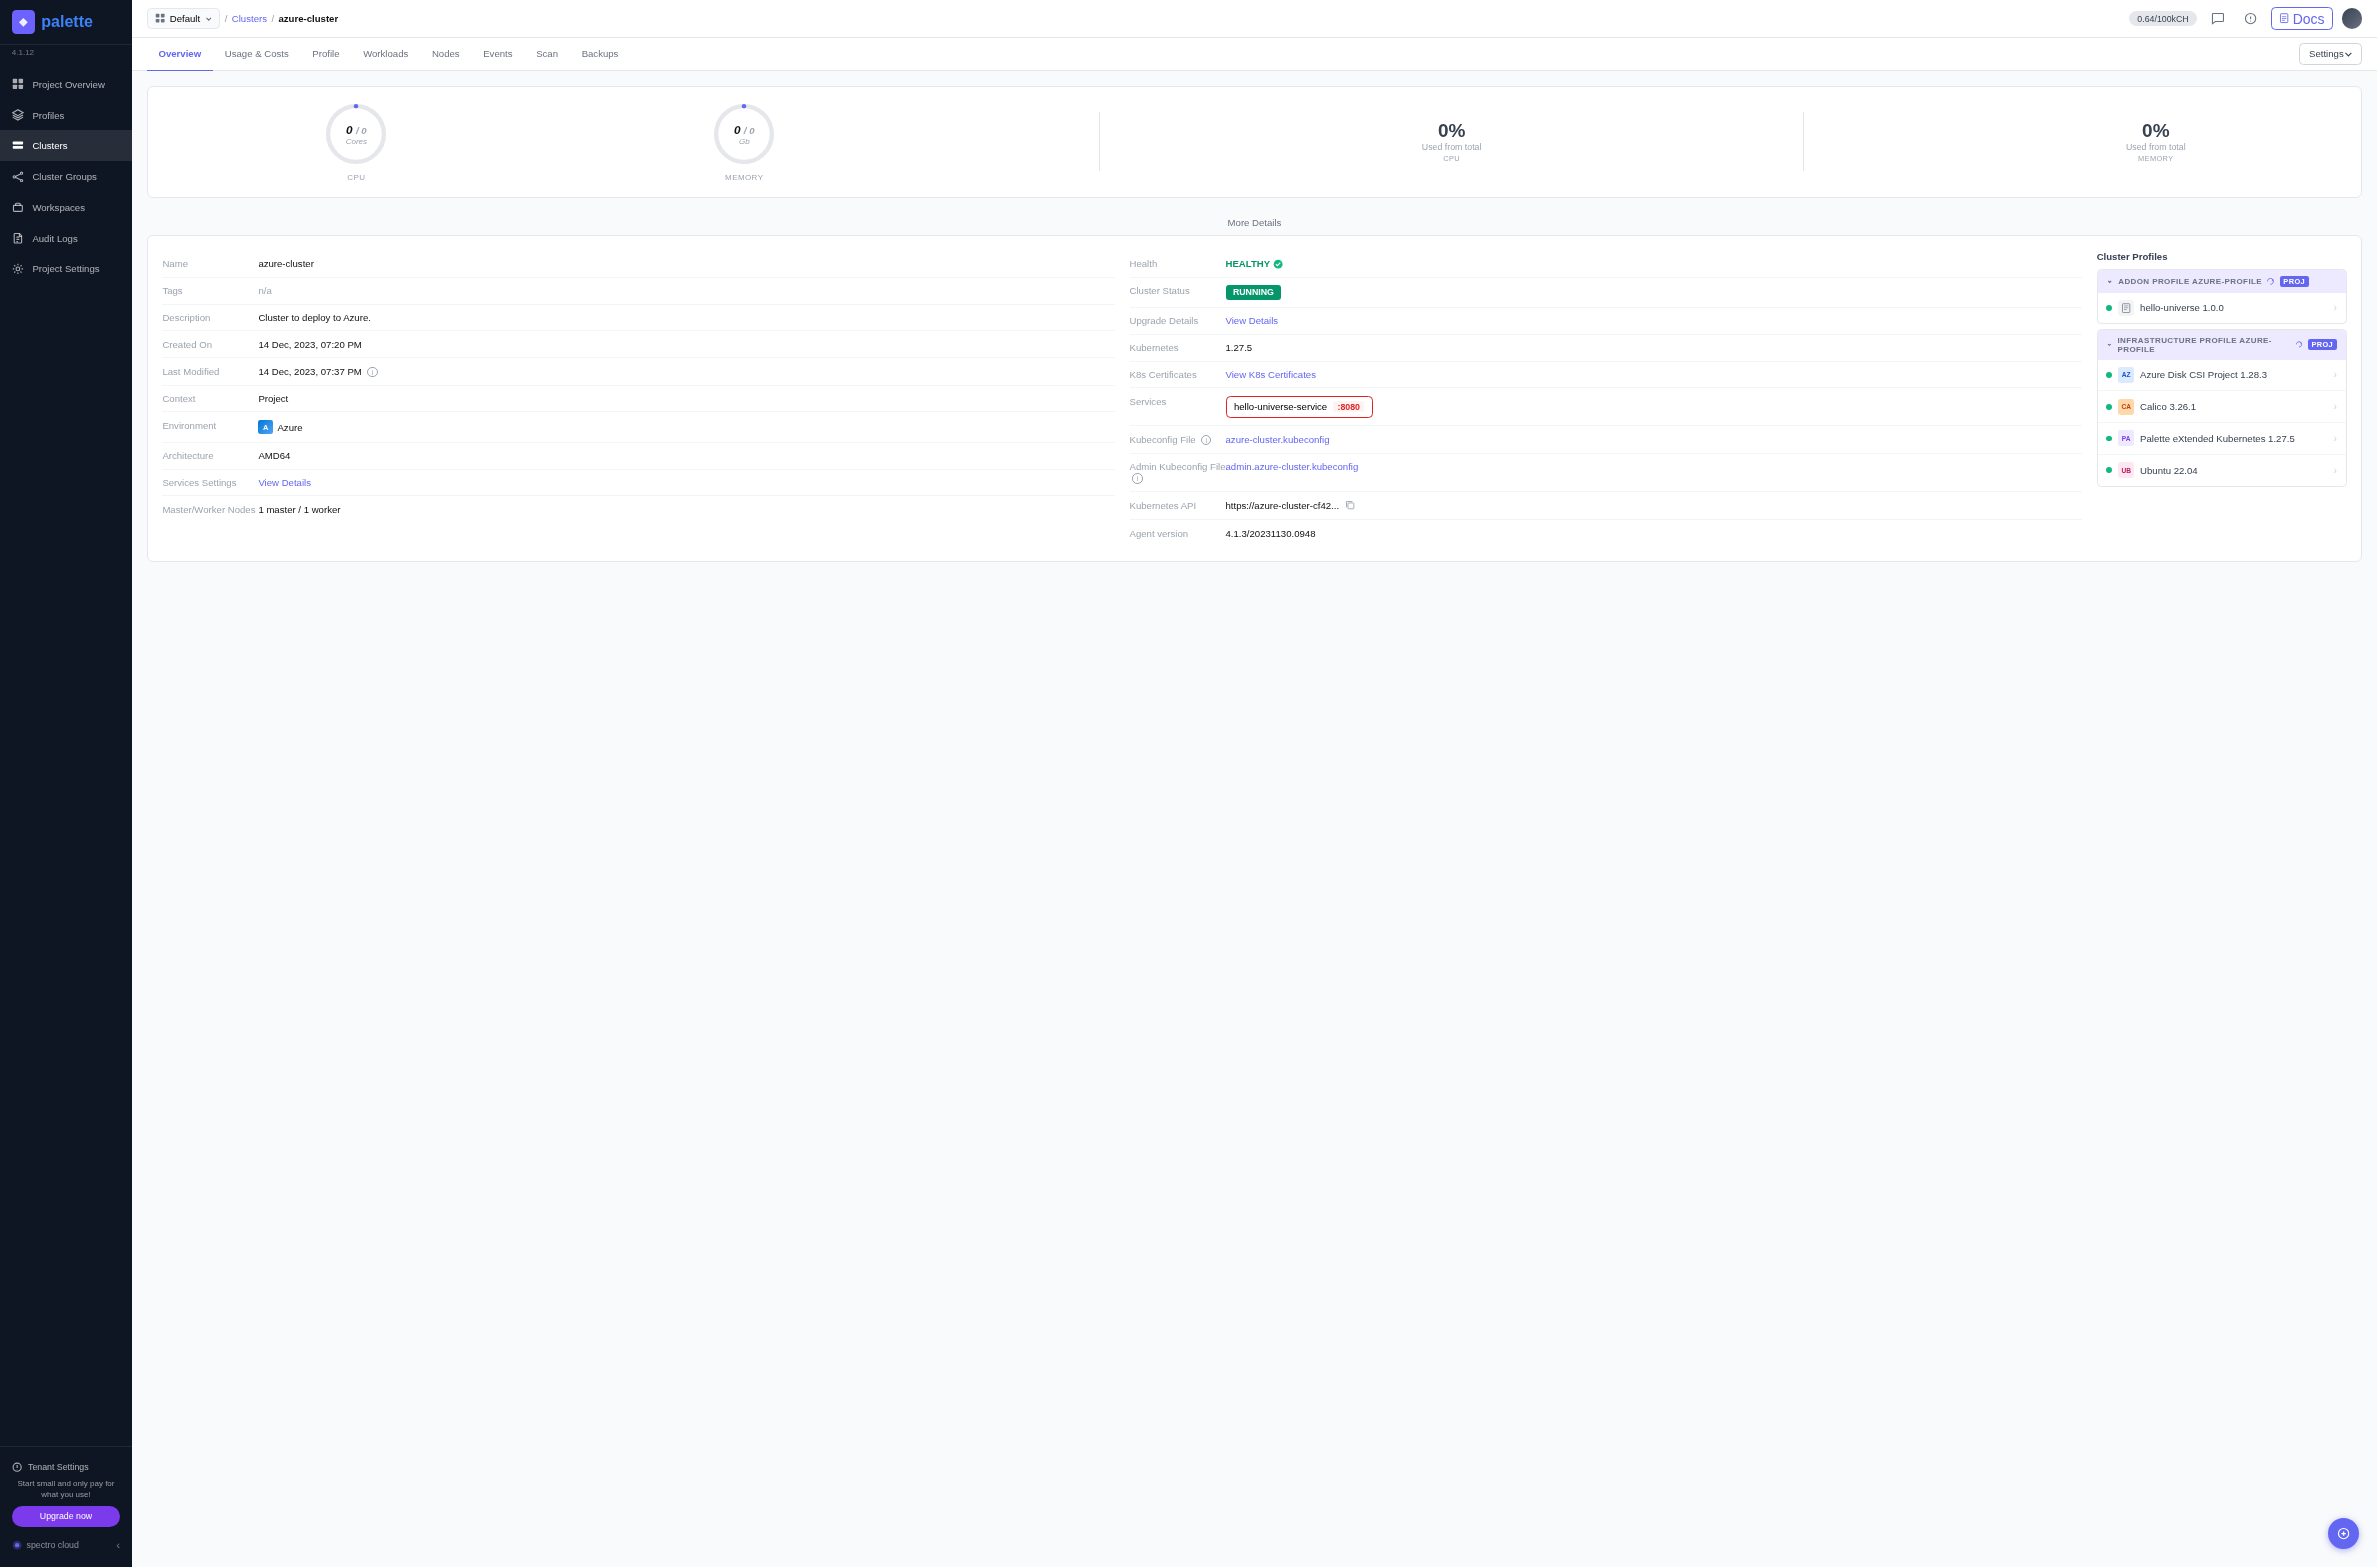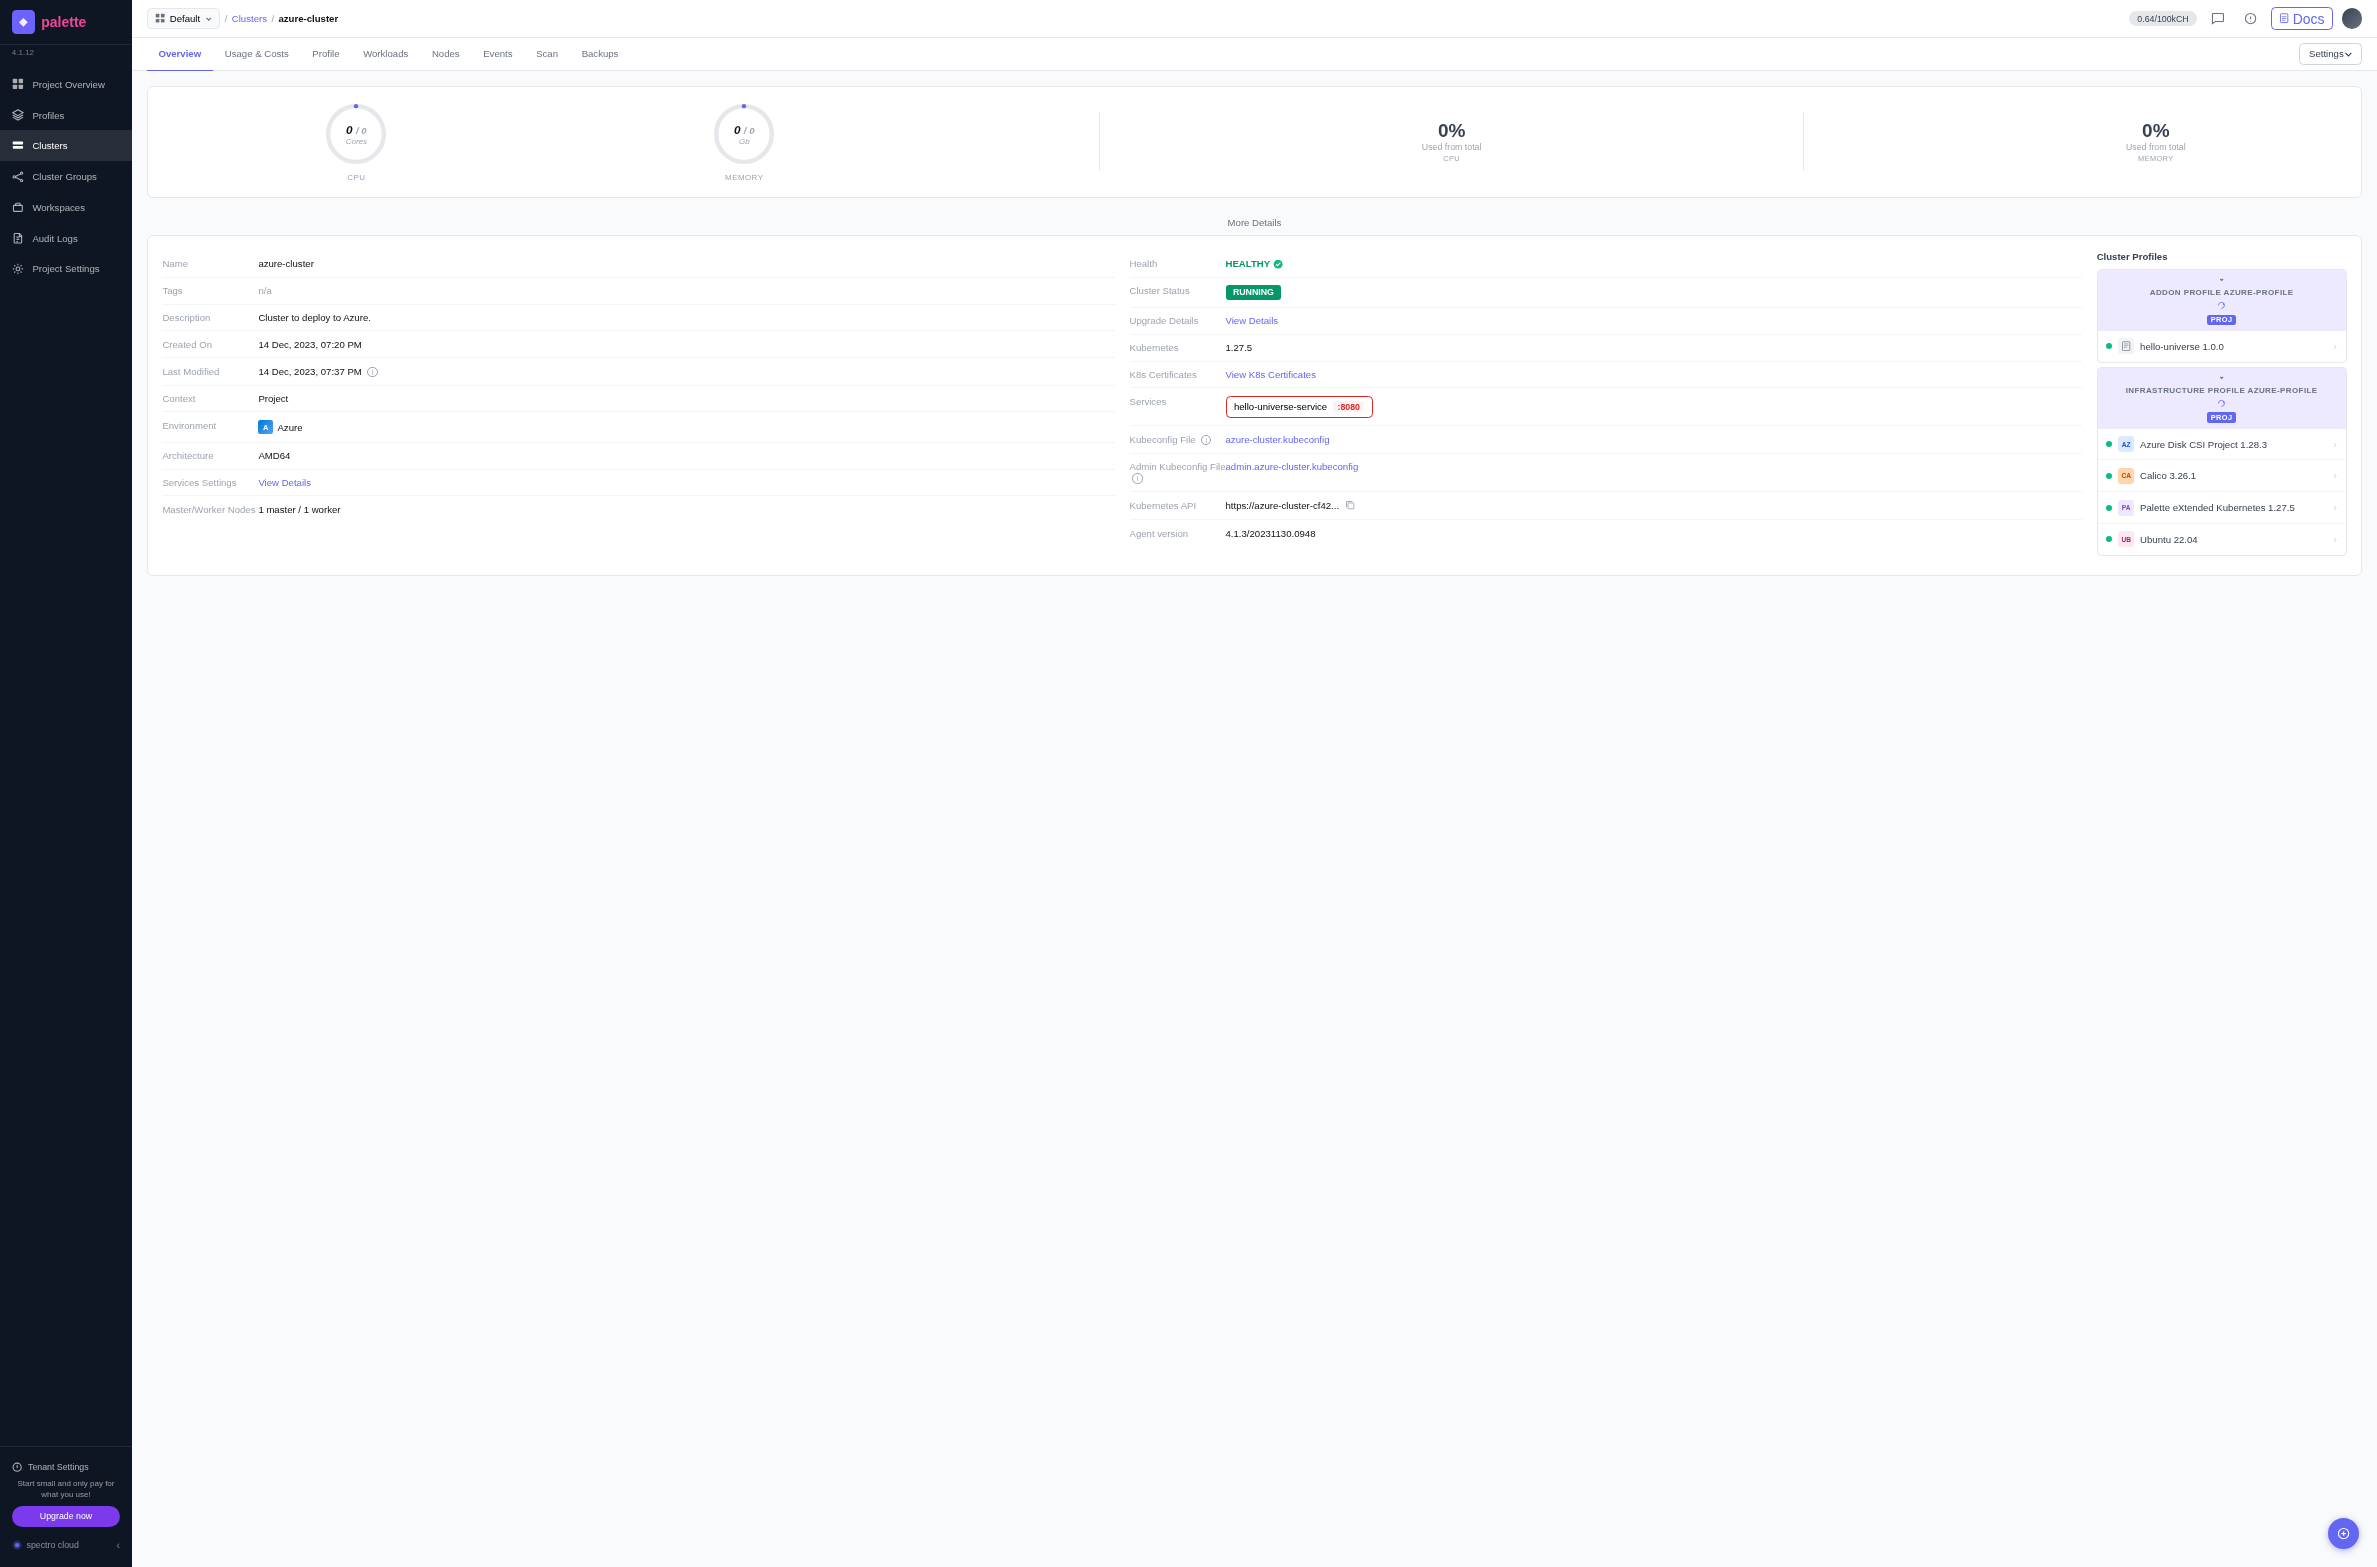--- a/index.html
+++ b/index.html
@@ -2,21 +2,21 @@
 <html style="font-size:11.8px"><head>
   <meta charset="utf-8">
   <style>
     * { box-sizing: border-box; margin: 0; padding: 0; }
     body { font-family: -apple-system, BlinkMacSystemFont, 'Segoe UI', sans-serif; background: #f5f5f5; display: flex; height: 100vh; overflow: hidden; font-size: 10.3px; }
 
     
     .sidebar { width: 132px; background: #0f1623; color: #fff; display: flex; flex-direction: column; flex-shrink: 0; height: 100vh; }
     .sidebar-logo { display: flex; align-items: center; gap: 5.9px; padding: 10.3px 11.8px; border-bottom: 0.7px solid rgba(255,255,255,0.08); }
     .sidebar-logo-icon { width: 23.6px; height: 23.6px; background: #6c63ff; border-radius: 4.4px; display: flex; align-items: center; justify-content: center; font-weight: bold; font-size: 10.3px; }
-    .sidebar-logo-text { font-size: 14px; font-weight: 700; color: #ec4899; }
+    .sidebar-logo-text { font-size: 16px; font-weight: 700; color: #3b82f6; }
     .sidebar-version { font-size: 8px; color: rgba(255,255,255,0.4); padding: 2.9px 11.8px 5.9px; }
     .sidebar-nav { flex: 1; overflow-y: auto; padding: 5.9px 0; }
     .sidebar-item { display: flex; align-items: center; gap: 7.4px; padding: 8.8px 11.8px; cursor: pointer; color: rgba(255,255,255,0.65); font-size: 9.6px; transition: background 0.15s; }
     .sidebar-item.active { background: rgba(255,255,255,0.1); color: #fff; }
     .sidebar-icon { width: 13.2px; height: 13.2px; flex-shrink: 0; display: flex; align-items: center; justify-content: center; }
     .sidebar-bottom { padding: 8.8px 11.8px; border-top: 0.7px solid rgba(255,255,255,0.08); }
     .sidebar-tenant { display: flex; align-items: center; gap: 5.9px; color: rgba(255,255,255,0.65); font-size: 8.8px; padding: 5.9px 0; cursor: pointer; }
     .sidebar-promo { font-size: 8px; color: rgba(255,255,255,0.55); text-align: center; margin-bottom: 5.9px; line-height: 1.4; }
     .sidebar-upgrade { background: #7c3aed; color: #fff; border: none; border-radius: 14.7px; padding: 5.2px 11.8px; font-size: 8.8px; cursor: pointer; width: 100%; margin-bottom: 5.9px; }
     .sidebar-spectro { display: flex; align-items: center; gap: 5.9px; color: rgba(255,255,255,0.5); font-size: 8.8px; padding: 5.9px 0; justify-content: space-between; cursor: pointer; }
@@ -75,21 +75,21 @@
     .detail-value.muted { color: #9ca3af; }
     .status-badge { display: inline-flex; align-items: center; gap: 2.9px; background: #059669; color: #fff; border-radius: 2.9px; padding: 2.2px 7.4px; font-size: 8.8px; font-weight: 600; }
     .health-badge { display: inline-flex; align-items: center; gap: 2.9px; color: #059669; font-size: 9.6px; font-weight: 600; }
     .service-highlight { border: 1.5px solid #dc2626; border-radius: 4.4px; padding: 4.4px 7.4px; display: inline-flex; align-items: center; gap: 5.9px; }
     .service-port { background: #fef2f2; color: #dc2626; border-radius: 2.9px; padding: 0.7px 4.4px; font-size: 8.8px; font-weight: 600; }
     .azure-env { display: flex; align-items: center; gap: 4.4px; color: #111; }
     .azure-icon { width: 14.7px; height: 14.7px; background: linear-gradient(135deg, #0078d4, #50a3f8); border-radius: 2.2px; display: flex; align-items: center; justify-content: center; color: #fff; font-size: 7.4px; font-weight: bold; }
     .copy-icon { color: #9ca3af; cursor: pointer; margin-left: 2.9px; }
     .profiles-title { font-size: 9.6px; font-weight: 600; color: #374151; margin-bottom: 7.4px; }
     .profile-group { margin-bottom: 4.4px; border: 0.7px solid #e5e7eb; border-radius: 4.4px; overflow: hidden; }
-    .profile-group-header { display: flex; align-items: center; gap: 4.4px; padding: 5.9px 8.8px; background: #f3f4f6; font-size: 8px; font-weight: 600; color: #6b7280; text-transform: uppercase; letter-spacing: 0.4px; cursor: pointer; flex-direction: column; }
+    .profile-group-header { display: flex; align-items: center; gap: 4.4px; padding: 5.9px 8.8px; background: #f3f4f6; font-size: 8px; font-weight: 600; color: #6b7280; text-transform: uppercase; letter-spacing: 0.4px; cursor: pointer; }
     .profile-group-header.addon { background: #ede9fe; }
     .profile-group-header.infra { background: #ede9fe; }
     .profile-tag { background: #6366f1; color: #fff; border-radius: 2.2px; padding: 0.7px 3.7px; font-size: 7.4px; }
     .profile-item { display: flex; align-items: center; padding: 7.4px 8.8px; border-bottom: 0.7px solid #f3f4f6; cursor: pointer; }
     .profile-item:last-child { border-bottom: none; }
     .profile-dot { width: 5.9px; height: 5.9px; background: #10b981; border-radius: 50%; margin-right: 5.9px; flex-shrink: 0; }
     .profile-item-icon { width: 16px; height: 16px; border-radius: 2.9px; margin-right: 5.9px; flex-shrink: 0; display: flex; align-items: center; justify-content: center; font-size: 8px; font-weight: bold; }
     .profile-item-name { flex: 1; font-size: 9.6px; color: #374151; }
     .profile-item-chevron { color: #d1d5db; }
 

